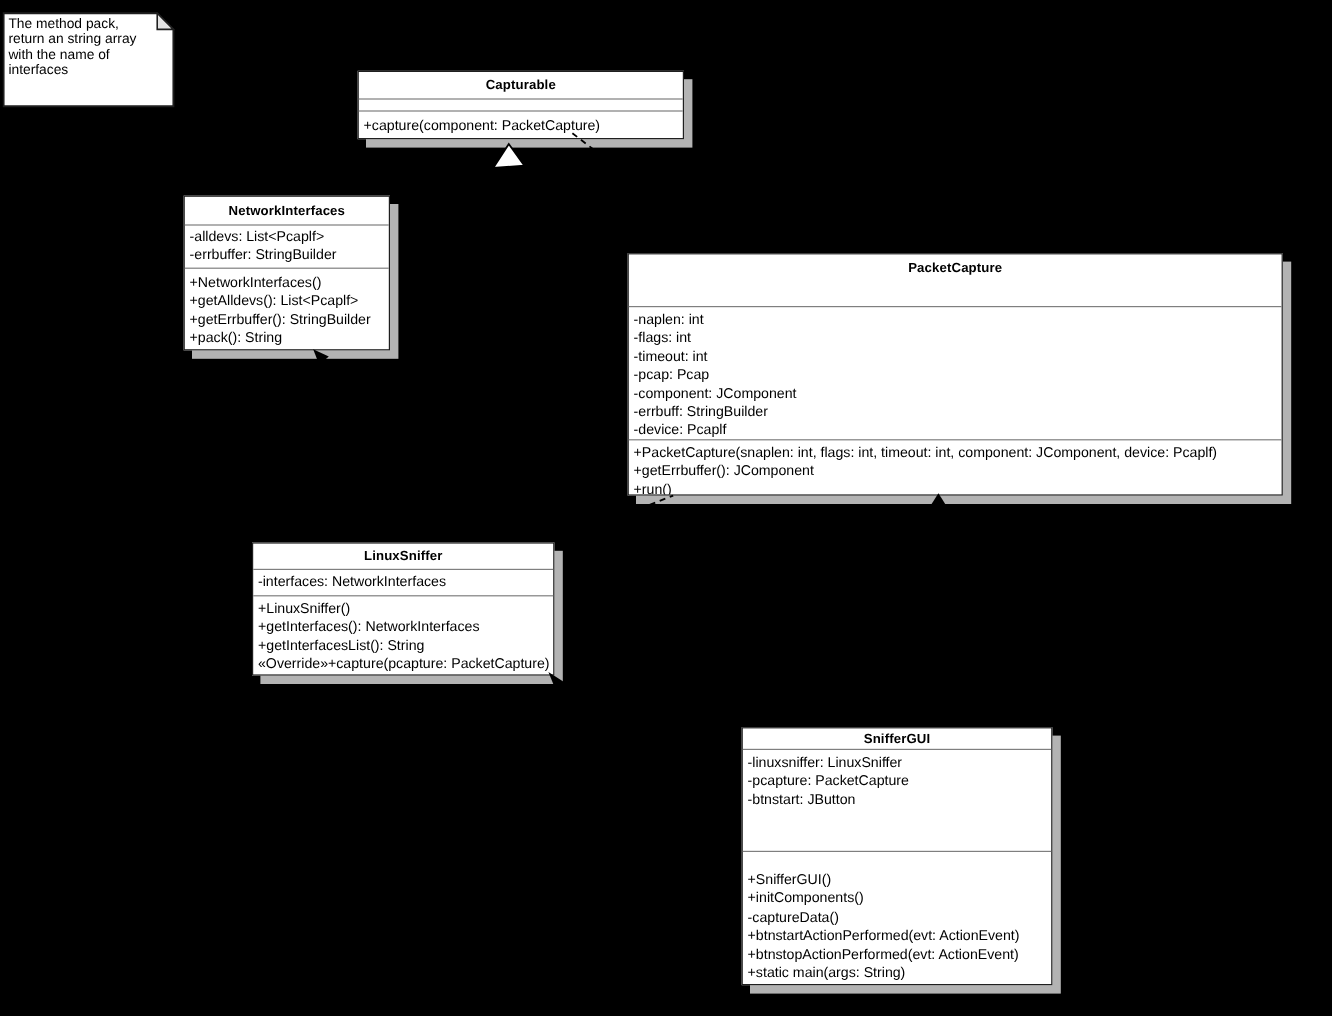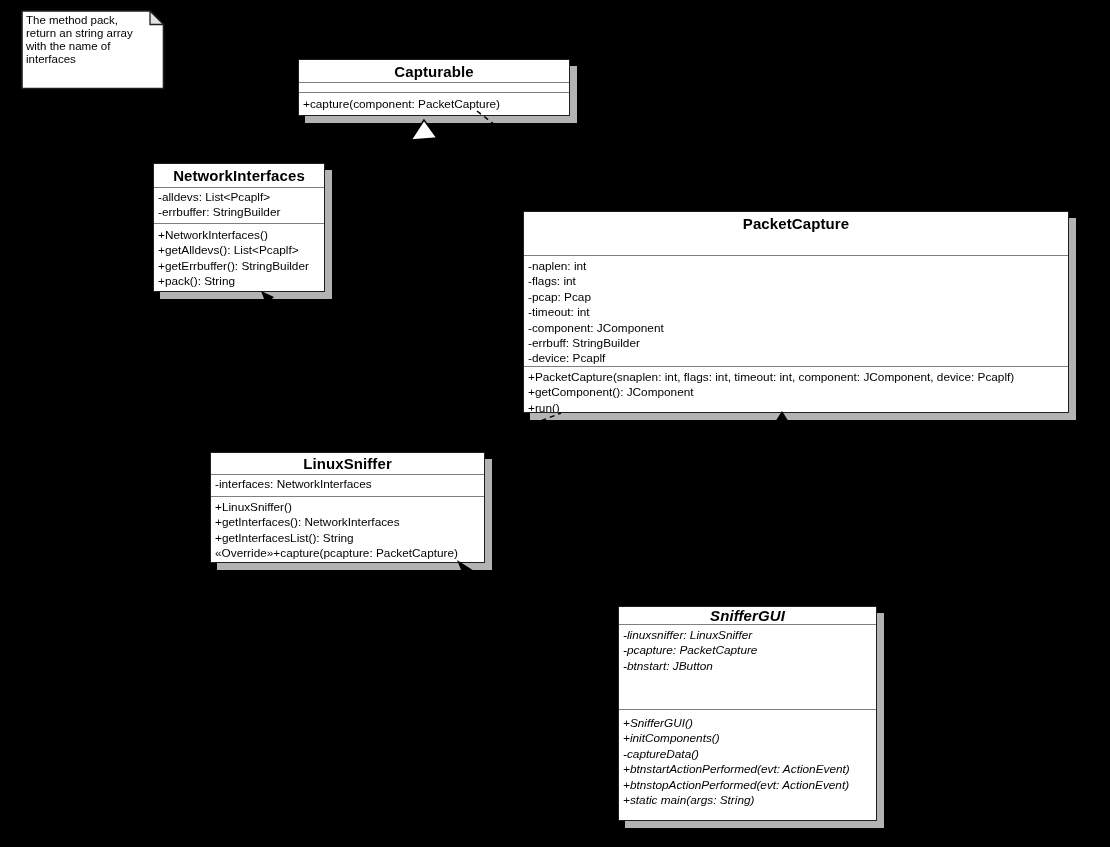--- a/index.html
+++ b/index.html
@@ -10,21 +10,21 @@
     color:#000;
   }
   .uml-class{position:absolute;}
   .uml-shadow{position:absolute;left:7px;top:7px;width:100%;height:100%;background:#b3b3b3;}
   .uml-box{
     position:relative;background:#ffffff;border:1.5px solid #1f1f1f;
     box-sizing:border-box;width:100%;height:100%;
     display:flex;flex-direction:column;
   }
   .uml-title{
-    font-weight:bold;font-size:15px;text-align:center;
+    font-weight:bold;font-size:11px;text-align:center;
     display:flex;align-items:center;justify-content:center;
     box-sizing:border-box;flex:0 0 auto;letter-spacing:0.1px;
   }
   .compartment{
     border-top:1px solid #7f7f7f;box-sizing:border-box;
     padding:2px 4px 1px 4px;font-size:11.8px;line-height:15.4px;
     flex:0 0 auto;overflow:hidden;
   }
   .compartment.fill{flex:1 1 auto;}
   .compartment.empty{padding:0;}
@@ -33,21 +33,21 @@
   .note-shape{position:absolute;left:0;top:0;}
   .note-text{
     position:absolute;left:5px;top:4px;right:14px;
     font-size:11.5px;line-height:13px;white-space:pre-line;
   }
   .overlay{position:absolute;left:0;top:0;pointer-events:none;}
 </style>
 </head>
 <body>
 
-<div class="note" style="left:21px;top:10px;width:144px;height:80px;">
+<div class="note" style="left:2px;top:10px;width:144px;height:80px;">
   <svg class="note-shape" width="144" height="80">
     <path d="M1,1 H129 L142.5,14.5 V78.5 H1 Z" fill="#ffffff" stroke="#1f1f1f" stroke-width="1.6"></path>
     <path d="M129,1 L142.5,14.5 H129 Z" fill="#e3e3e3" stroke="#1f1f1f" stroke-width="1.3"></path>
   </svg>
   <div class="note-text">The method pack,
 return an string array
 with the name of
 interfaces</div>
 </div>
 
@@ -79,61 +79,61 @@
   </div>
 </div>
 
 <div class="uml-class" style="left:523px;top:211px;width:546px;height:202px;">
   <div class="uml-shadow"></div>
   <div class="uml-box">
     <div class="uml-title" style="height:23px;">PacketCapture</div>
     <div class="compartment" style="height:111px;padding-top:3px;margin-top:20px;">
         <div class="member">-naplen: int</div>
         <div class="member">-flags: int</div>
+        <div class="member">-timeout: int</div>
         <div class="member">-pcap: Pcap</div>
-        <div class="member">-timeout: int</div>
         <div class="member">-component: JComponent</div>
         <div class="member">-errbuff: StringBuilder</div>
         <div class="member">-device: Pcaplf</div>
       </div>
     <div class="compartment fill" style="padding-top:3px;">
         <div class="member">+PacketCapture(snaplen: int, flags: int, timeout: int, component: JComponent, device: Pcaplf)</div>
-        <div class="member">+getComponent(): JComponent</div>
+        <div class="member">+getErrbuffer(): JComponent</div>
         <div class="member">+run()</div>
         <div class="member">+print(text: String)</div>
       </div>
   </div>
 </div>
 
-<div class="uml-class" style="left:210px;top:452px;width:275px;height:111px;">
+<div class="uml-class" style="left:210px;top:452px;width:252px;height:111px;">
   <div class="uml-shadow"></div>
   <div class="uml-box">
     <div class="uml-title" style="height:21px;">LinuxSniffer</div>
     <div class="compartment" style="height:22px;">
         <div class="member">-interfaces: NetworkInterfaces</div>
       </div>
     <div class="compartment fill" style="padding-top:3px;">
         <div class="member">+LinuxSniffer()</div>
         <div class="member">+getInterfaces(): NetworkInterfaces</div>
         <div class="member">+getInterfacesList(): String</div>
         <div class="member">«Override»+capture(pcapture: PacketCapture)</div>
       </div>
   </div>
 </div>
 
-<div class="uml-class" style="left:618px;top:606px;width:259px;height:215px;font-style:italic;">
+<div class="uml-class" style="left:618px;top:606px;width:259px;height:215px;">
   <div class="uml-shadow"></div>
   <div class="uml-box">
     <div class="uml-title" style="height:17px;">SnifferGUI</div>
     <div class="compartment" style="height:85px;padding-top:3px;">
         <div class="member">-linuxsniffer: LinuxSniffer</div>
         <div class="member">-pcapture: PacketCapture</div>
         <div class="member">-btnstart: JButton</div>
       </div>
-    <div class="compartment fill" style="padding-top:6px;">
+    <div class="compartment fill" style="padding-top:16px;">
         <div class="member">+SnifferGUI()</div>
         <div class="member">+initComponents()</div>
         <div class="member">-captureData()</div>
         <div class="member">+btnstartActionPerformed(evt: ActionEvent)</div>
         <div class="member">+btnstopActionPerformed(evt: ActionEvent)</div>
         <div class="member">+static main(args: String)</div>
       </div>
   </div>
 </div>
 

